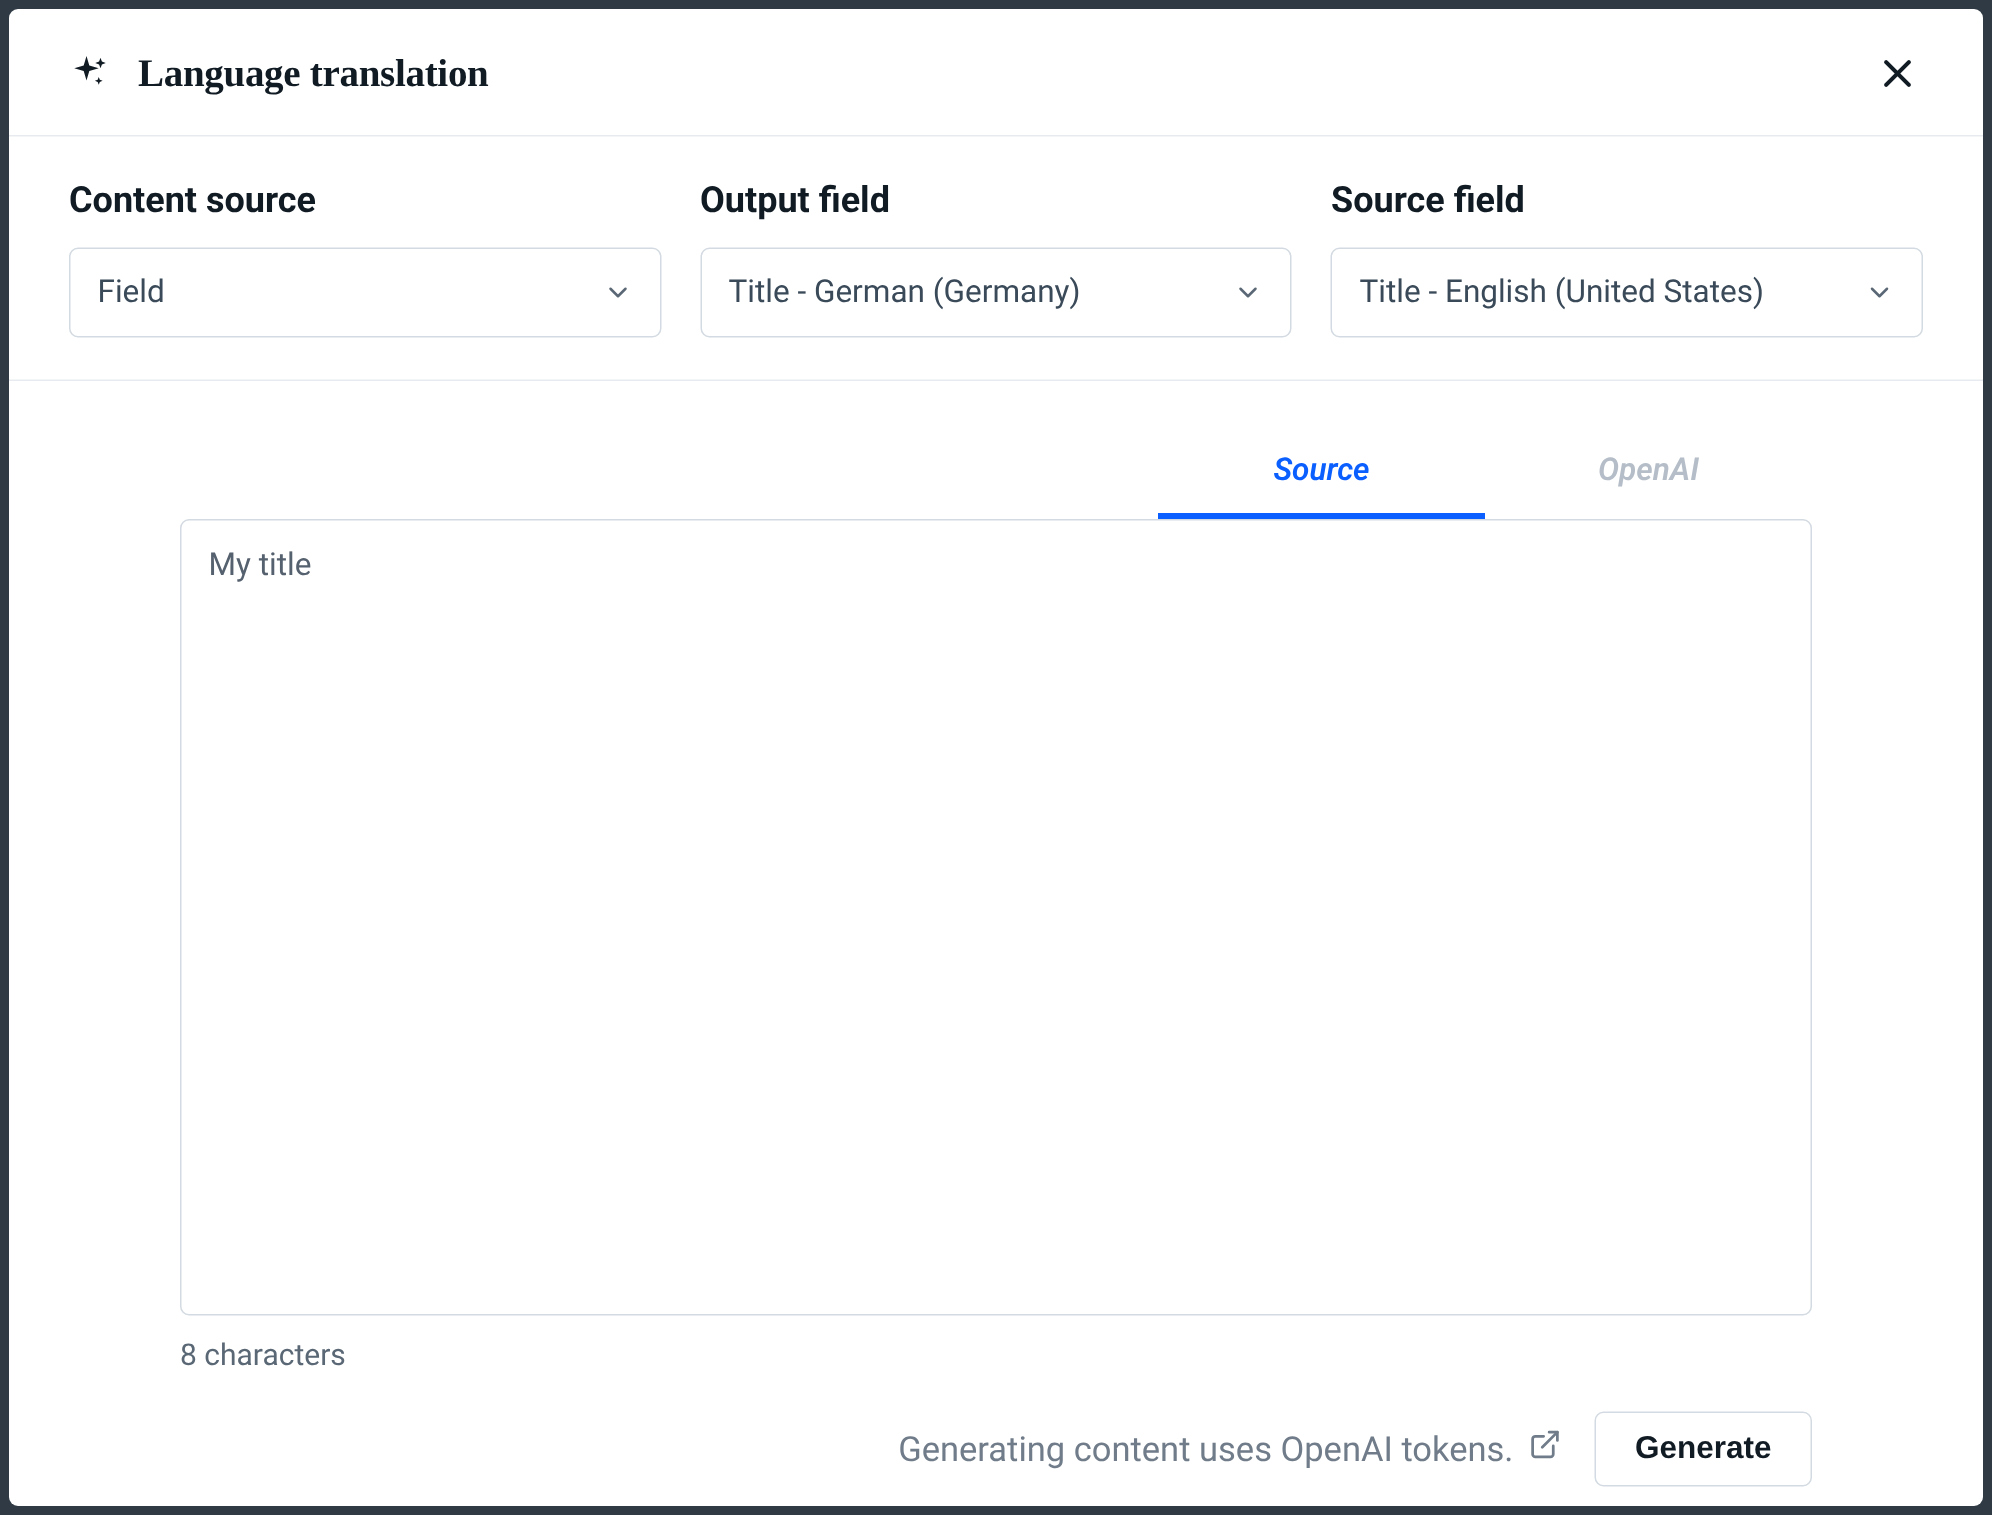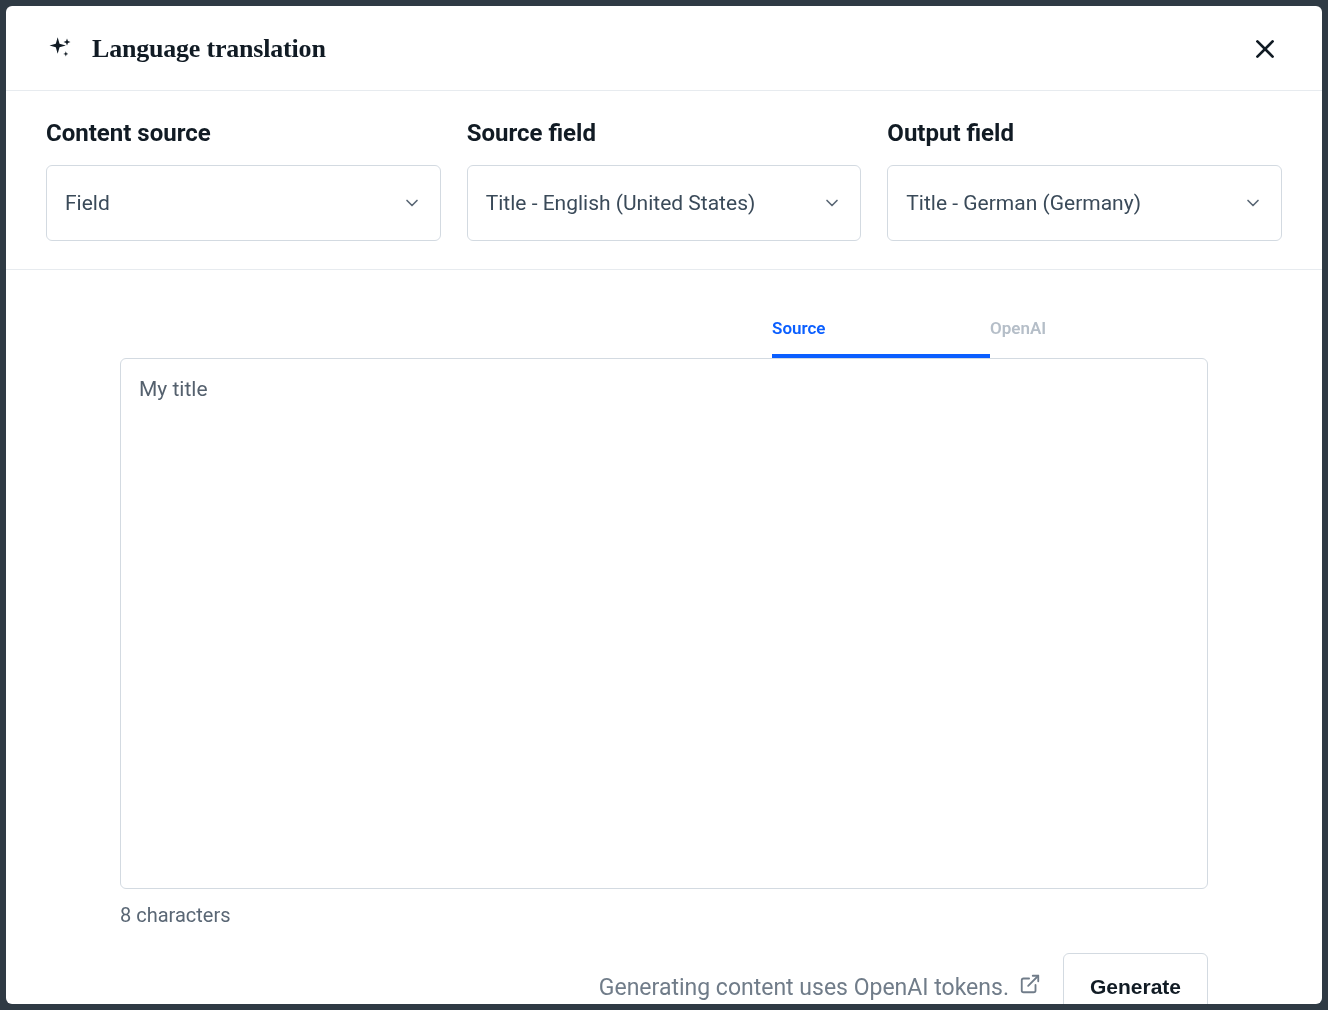--- a/index.html
+++ b/index.html
@@ -62,21 +62,21 @@
     display: flex;
     flex-direction: column;
     gap: 18px;
   }
   .field-label {
     font-size: 24px;
     font-weight: 700;
     color: #111b24;
   }
   .select {
-    height: 76px;
+    height: 60px;
     border: 1px solid #d3dae1;
     border-radius: 6px;
     display: flex;
     align-items: center;
     justify-content: space-between;
     padding: 0 18px 0 18px;
     background: #fff;
     cursor: pointer;
   }
   .select-value {
@@ -93,25 +93,27 @@
     flex-direction: column;
     align-items: flex-end;
   }
   .tabs {
     display: flex;
     justify-content: flex-end;
     margin-bottom: 0;
   }
   .tab {
     width: 218px;
-    font-size: 17px;
+    text-align: center;
+    font-size: 21px;
     font-weight: 600;
     padding: 14px 0 16px 0;
     cursor: pointer;
     color: #b5bec8;
+    font-style: italic;
   }
   .tab.active {
     color: #0b5fff;
     border-bottom: 4px solid #0b5fff;
   }
 
   .textarea {
     width: 100%;
     height: 531px;
     border: 1px solid #d3dae1;
@@ -140,21 +142,21 @@
     padding: 26px 114px 44px 114px;
   }
   .hint {
     font-size: 23px;
     color: #707c89;
     display: flex;
     align-items: center;
     gap: 10px;
   }
   .generate-btn {
-    height: 68px;
+    height: 50px;
     padding: 0 26px;
     border: 1px solid #d3dae1;
     border-radius: 6px;
     background: #fff;
     font-size: 21px;
     font-weight: 600;
     color: #111b24;
     cursor: pointer;
   }
 </style>
@@ -192,35 +194,35 @@
         <span class="select-value">Field</span>
         <span class="chevron">
           <svg width="20" height="20" viewBox="0 0 24 24" fill="none" stroke="#5a6775" stroke-width="2" stroke-linecap="round" stroke-linejoin="round">
               <polyline points="6 9 12 15 18 9"></polyline>
             </svg>
         </span>
       </div>
     </div>
 
     <div class="field-group">
-      <span class="field-label">Source field</span>
+      <span class="field-label">Output field</span>
       <div class="select">
-        <span class="select-value">Title - English (United States)</span>
+        <span class="select-value">Title - German (Germany)</span>
         <span class="chevron">
           <svg width="20" height="20" viewBox="0 0 24 24" fill="none" stroke="#5a6775" stroke-width="2" stroke-linecap="round" stroke-linejoin="round">
               <polyline points="6 9 12 15 18 9"></polyline>
             </svg>
         </span>
       </div>
     </div>
 
     <div class="field-group">
-      <span class="field-label">Output field</span>
+      <span class="field-label">Source field</span>
       <div class="select">
-        <span class="select-value">Title - German (Germany)</span>
+        <span class="select-value">Title - English (United States)</span>
         <span class="chevron">
           <svg width="20" height="20" viewBox="0 0 24 24" fill="none" stroke="#5a6775" stroke-width="2" stroke-linecap="round" stroke-linejoin="round">
               <polyline points="6 9 12 15 18 9"></polyline>
             </svg>
         </span>
       </div>
     </div>
 
   </div>
 

